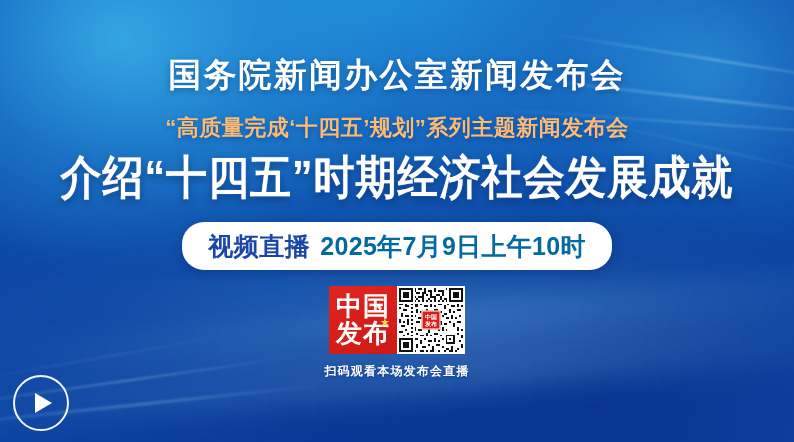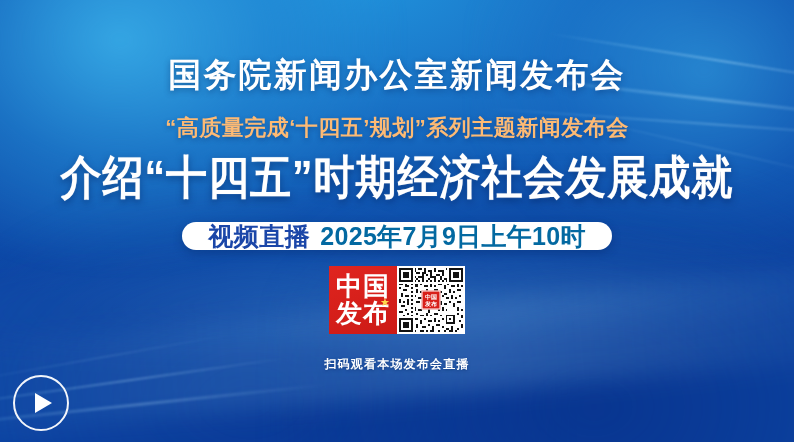--- a/index.html
+++ b/index.html
@@ -124,21 +124,21 @@
     letter-spacing: 1px;
     line-height: 1;
     transform: scaleY(1.12);
     transform-origin: center top;
     text-shadow: 0 3px 7px rgba(4,32,92,0.55), 0 0 1px rgba(255,255,255,0.6);
     white-space: nowrap;
   }
 
   .pill {
     margin-top: 26px;
-    height: 28px;
+    height: 48px;
     padding: 0 26px;
     border-radius: 22px;
     background: #ffffff;
     display: flex;
     align-items: center;
     gap: 10px;
     box-shadow: 0 3px 10px rgba(3,30,90,0.32);
   }
   .pill-label {
     font-size: 25px;
@@ -215,21 +215,21 @@
     align-items: center;
     justify-content: center;
   }
   .qr-center span {
     color: #fff;
     font-size: 6px;
     font-weight: bold;
     line-height: 7px;
   }
   .qr-caption {
-    margin-top: 22px;
+    margin-top: 9px;
     font-size: 12px;
     font-weight: bold;
     color: #ffffff;
     letter-spacing: 1.2px;
     text-shadow: 0 1px 3px rgba(4,36,96,0.5);
     white-space: nowrap;
   }
 
   
   .play-button {

